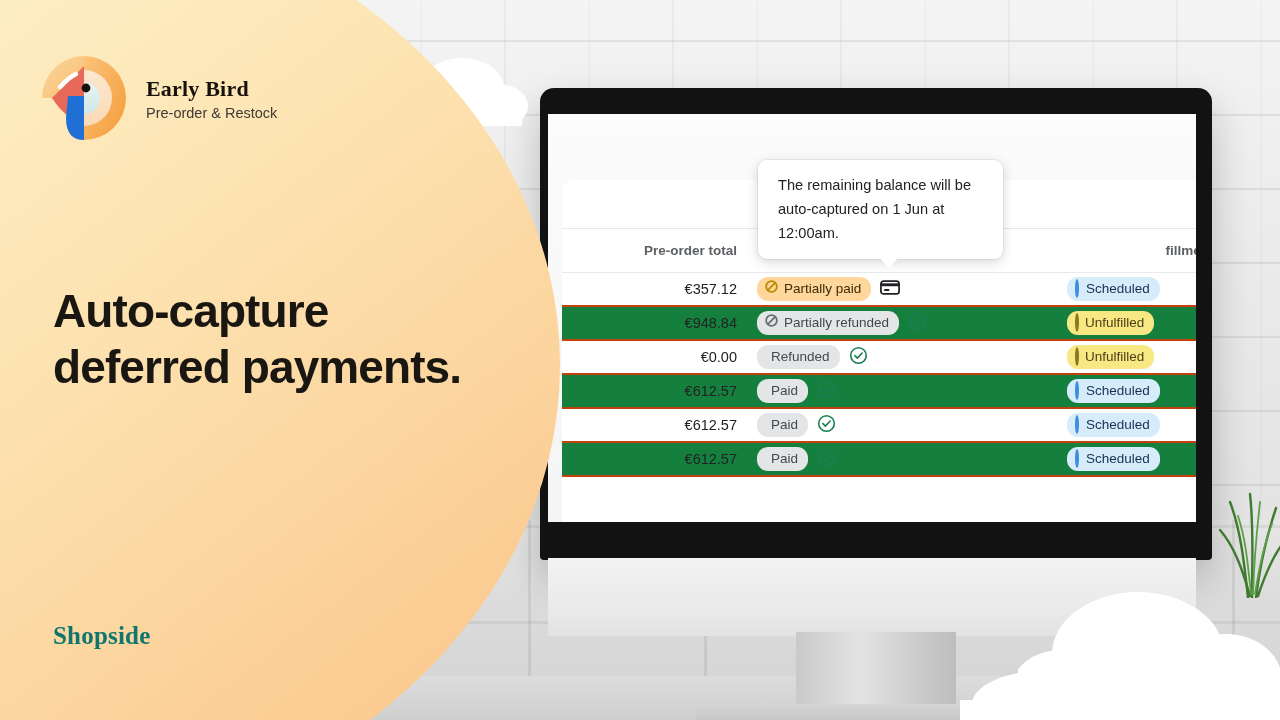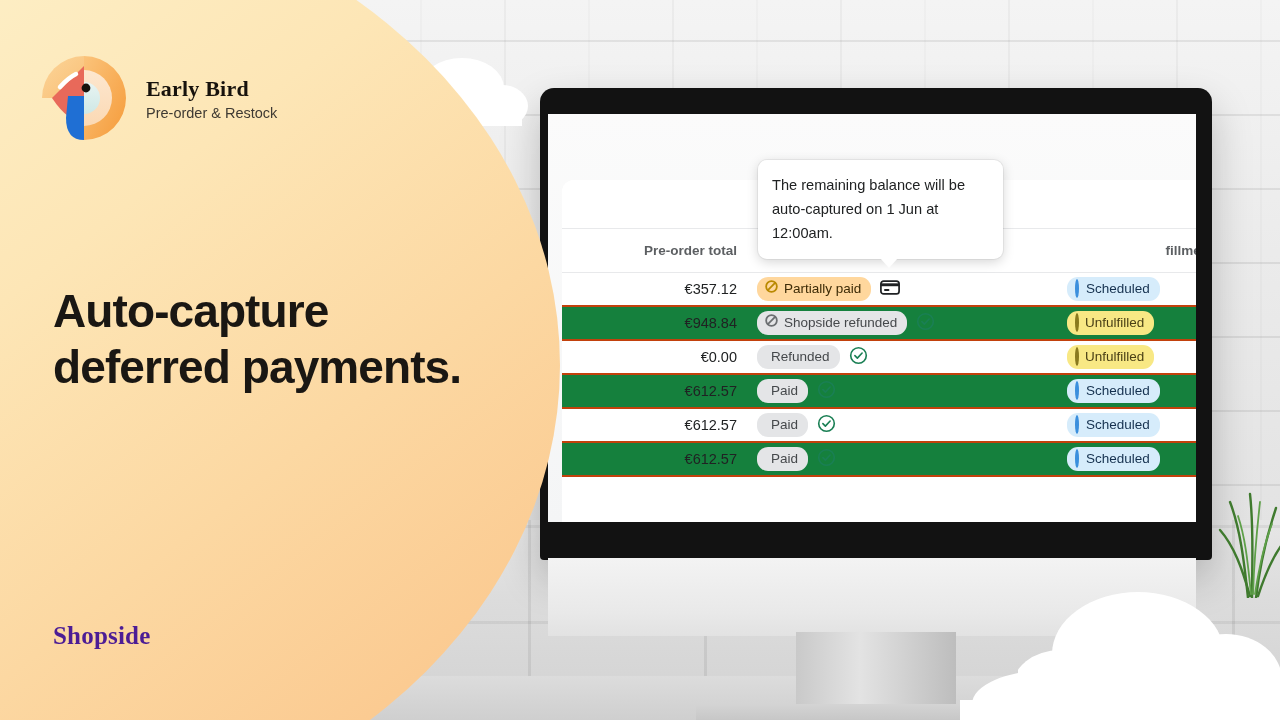--- a/index.html
+++ b/index.html
@@ -138,21 +138,21 @@
 
   svg.slash{ width:13px; height:13px; flex:0 0 auto; }
   svg.check-ok{ width:19px; height:19px; flex:0 0 auto; }
   svg.card-ico{ width:20px; height:15px; flex:0 0 auto; }
 
   
   #tooltip{
     position:absolute; left:758px; top:160px; width:245px;
     background:#fff; border-radius:9px;
     box-shadow:0 3px 12px rgba(0,0,0,0.17), 0 0 0 1px rgba(0,0,0,0.05);
-    padding:13px 14px 14px 14px;
+    padding:13px 14px 14px 20px;
     font-size:14.6px; line-height:24px; color:#202223;
     z-index:40;
   }
   #tooltip .tip-arrow{
     position:absolute; left:122px; bottom:-9px;
     width:18px; height:10px;
     background:#fff;
     clip-path:polygon(0 0,100% 0,50% 100%);
     filter:drop-shadow(0 2px 2px rgba(0,0,0,0.08));
   }
@@ -189,21 +189,21 @@
     font-size:46px; font-weight:700; line-height:56px;
     letter-spacing:-0.9px; color:#1a1713;
   }
   #subcopy{
     position:absolute; left:53px; top:415px; width:480px;
     font-size:17.6px; line-height:27px; color:#2b2722;
   }
   #footer-brand{
     position:absolute; left:53px; top:622px;
     font-family:"Liberation Serif", serif;
-    font-size:25px; font-weight:700; color:#4c1d95; letter-spacing:.2px;
+    font-size:25px; font-weight:700; color:#0f766e; letter-spacing:.2px;
   }
 
   
   #plant{ position:absolute; left:1214px; top:468px; width:70px; height:130px; z-index:20; }
 </style>
 </head>
 <body>
 
 <div id="photo-bg">
   <div class="wall"></div>
@@ -272,21 +272,21 @@
             </tr>
             <tr class="alt">
               <td class="total-cell"><span>€948.84</span></td>
               <td>
                 <div class="paycell">
                   <span class="badge b-grey">
                     <span><svg class="slash" viewBox="0 0 16 16" aria-hidden="true">
                         <circle cx="8" cy="8" r="6.6" fill="none" stroke="currentColor" stroke-width="2.2"></circle>
                         <line x1="3.6" y1="12.4" x2="12.4" y2="3.6" stroke="currentColor" stroke-width="2.2"></line>
                       </svg></span>
-                    <span>Shopside refunded</span>
+                    <span>Partially refunded</span>
                   </span>
                   <span><svg class="check-ok" viewBox="0 0 20 20" aria-hidden="true">
                       <circle cx="10" cy="10" r="8.2" fill="none" stroke="#1a7f54" stroke-width="1.7"></circle>
                       <path d="M6.2 10.2 L8.8 12.8 L13.8 7.4" fill="none" stroke="#1a7f54" stroke-width="1.7" stroke-linecap="round" stroke-linejoin="round"></path>
                     </svg></span>
                 </div>
               </td>
               <td></td>
               <td><span class="badge b-unfulfilled">
                   <span><span class="ring"></span></span>

